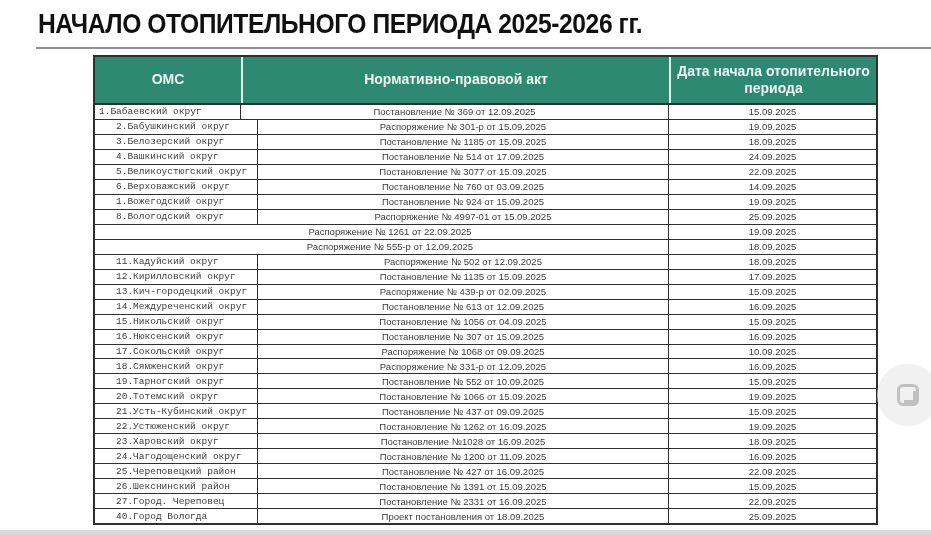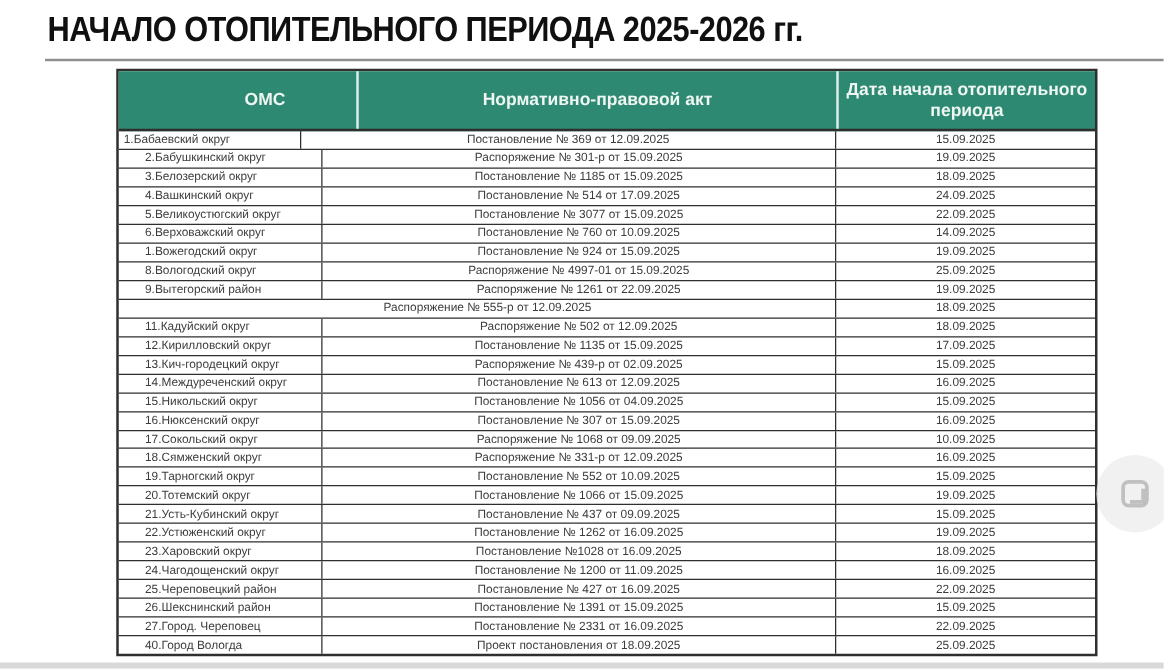--- a/index.html
+++ b/index.html
@@ -34,41 +34,40 @@
   .heat-table{
     position:absolute;left:93px;top:55px;width:785px;height:470px;
     border:2px solid var(--border);
     display:flex;flex-direction:column;
     background:#fff;
   }
   .thead{
     display:flex;height:48px;flex:0 0 48px;
     background:var(--header-bg);
     border-bottom:2px solid var(--border);
-    padding-left:44px;
   }
   .th{
     display:flex;align-items:center;justify-content:center;
     color:var(--header-text);font-weight:bold;font-size:14px;
     text-align:center;line-height:1.25;padding:2px 6px;
   }
   .th + .th{border-left:2px solid rgba(255,255,255,.85);}
   .col-oms{flex:0 0 146px;}
   .col-act{flex:1 1 auto;}
   .col-date{flex:0 0 207px;}
   .tbody{display:flex;flex-direction:column;flex:1 1 auto;}
   .tr{display:flex;flex:1 1 auto;min-height:0;}
   .tr + .tr{border-top:1px solid var(--border);padding-left:17px;}
   .td{
     display:flex;align-items:center;
     font-size:9.5px;color:var(--cell-text);
     overflow:hidden;white-space:nowrap;
     padding:0 4px;
   }
-  .td-oms{flex:0 0 146px;justify-content:flex-start;border-right:1px solid var(--border);}
+  .td-oms{flex:0 0 146px;justify-content:flex-start;border-right:1px solid var(--border);font-family:Liberation Mono, monospace;}
   .td-act{flex:1 1 auto;justify-content:center;border-right:1px solid var(--border);}
   .td-date{flex:0 0 207px;justify-content:center;}
   .watermark{
     position:absolute;left:877px;top:364px;width:62px;height:62px;
     border-radius:50%;
     background:rgba(236,236,236,.75);
     display:flex;align-items:center;justify-content:center;
   }
   .watermark .glyph{
     width:22px;height:22px;border:3px solid rgba(180,180,180,.8);
@@ -117,35 +116,34 @@
         <div class="td td-act">Постановление  № 514 от 17.09.2025</div>
         <div class="td td-date">24.09.2025</div>
       </div>
       <div class="tr">
         <div class="td td-oms">5.Великоустюгский  округ</div>
         <div class="td td-act">Постановление  № 3077 от 15.09.2025</div>
         <div class="td td-date">22.09.2025</div>
       </div>
       <div class="tr">
         <div class="td td-oms">6.Верховажский  округ</div>
-        <div class="td td-act">Постановление  № 760 от 10.09.2025</div>
+        <div class="td td-act">Постановление  № 760 от 03.09.2025</div>
         <div class="td td-date">14.09.2025</div>
       </div>
       <div class="tr">
         <div class="td td-oms">1.Вожегодский  округ</div>
         <div class="td td-act">Постановление  № 924 от 15.09.2025</div>
         <div class="td td-date">19.09.2025</div>
       </div>
       <div class="tr">
         <div class="td td-oms">8.Вологодский  округ</div>
         <div class="td td-act">Распоряжение  № 4997-01 от 15.09.2025</div>
         <div class="td td-date">25.09.2025</div>
       </div>
       <div class="tr">
-        <div class="td td-oms">9.Вытегорский  район</div>
         <div class="td td-act">Распоряжение  № 1261 от 22.09.2025</div>
         <div class="td td-date">19.09.2025</div>
       </div>
       <div class="tr">
         <div class="td td-act">Распоряжение  №  555-р  от 12.09.2025</div>
         <div class="td td-date">18.09.2025</div>
       </div>
       <div class="tr">
         <div class="td td-oms">11.Кадуйский  округ</div>
         <div class="td td-act">Распоряжение  № 502 от 12.09.2025</div>

